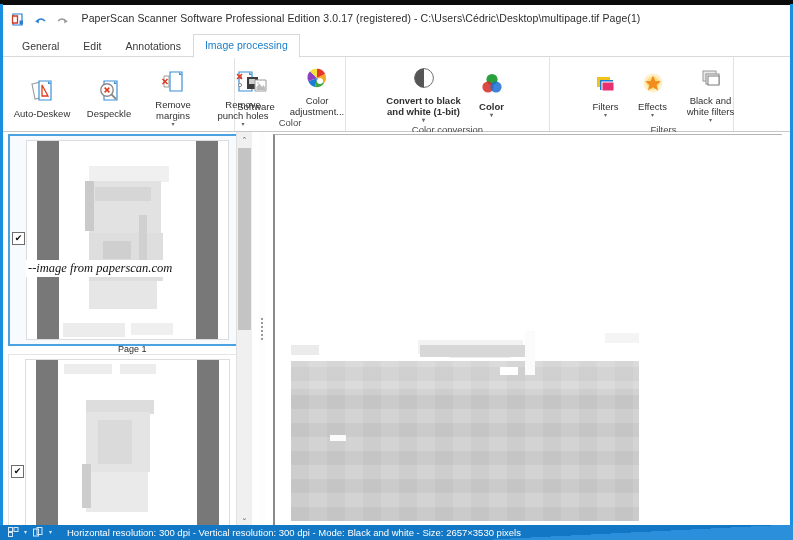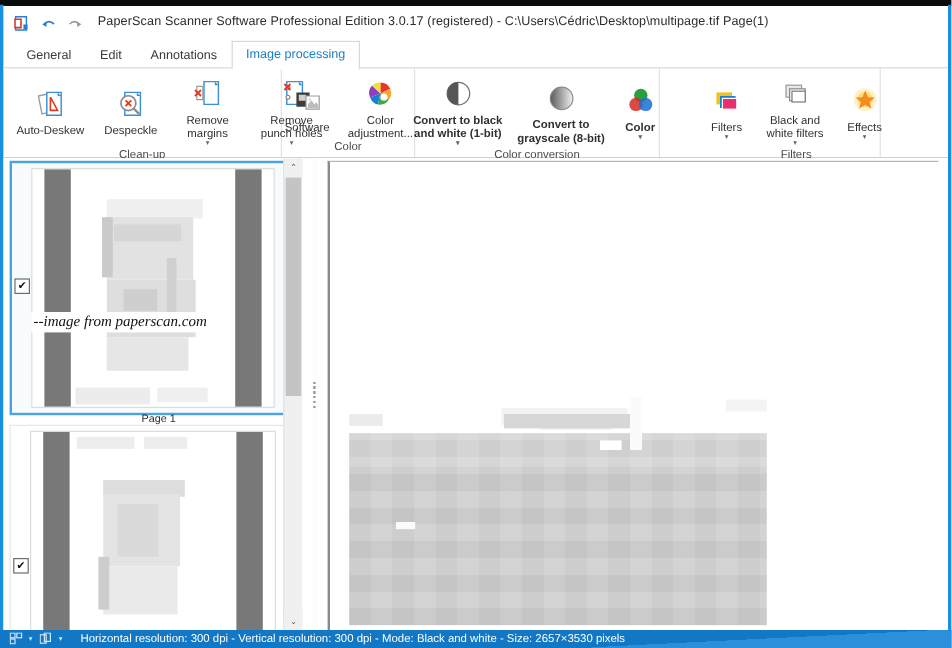--- a/index.html
+++ b/index.html
@@ -316,21 +316,20 @@
               <circle cx="11" cy="9" r="1.6" fill="#ffffff" stroke="#8a8a8a" stroke-width="1"></circle>
               <circle cx="11" cy="17" r="1.6" fill="#ffffff" stroke="#8a8a8a" stroke-width="1"></circle>
               <path d="M8 6 L13 11 M13 6 L8 11" stroke="#e03a1e" stroke-width="1.5"></path>
             </svg>
           </span>
           <span class="ritem-label">Remove
 punch holes</span>
           <span class="ritem-arrow">▾</span>
         </div>
       </div>
-      <div class="rgroup-label">Clean-up</div>
     </div>
 
     <div class="rgroup" style="width:111px;">
       <div class="rgroup-items" style="justify-content:center;">
         <div class="ritem" style="min-width:44px;">
           <span class="ritem-icon">
             <svg width="28" height="28" viewBox="0 0 28 28">
               <path d="M5 7 H16 V19 H5 Z" fill="#3d3d3d"></path>
               <path d="M7 9 H13 V14 H7 Z" fill="#cfcfcf"></path>
               <path d="M13 10 H24 V21 H13 Z" fill="#ffffff" stroke="#9b9b9b" stroke-width="1"></path>
@@ -366,35 +365,20 @@
           <span class="ritem-icon">
             <svg width="28" height="28" viewBox="0 0 28 28">
               <circle cx="14" cy="14" r="9.4" fill="#ffffff" stroke="#6f6f6f" stroke-width="1"></circle>
               <path d="M14 4.6 A9.4 9.4 0 0 0 14 23.4 Z" fill="#565656"></path>
             </svg>
           </span>
           <span class="ritem-label">Convert to black
 and white (1-bit)</span>
           <span class="ritem-arrow">▾</span>
         </div>
-        <div class="ritem" style="min-width:74px;">
-          <span class="ritem-icon">
-            <svg width="28" height="28" viewBox="0 0 28 28">
-              <defs>
-                <linearGradient id="grayg" x1="0" y1="0" x2="1" y2="0">
-                  <stop offset="0%" stop-color="#5a5a5a"></stop>
-                  <stop offset="100%" stop-color="#f2f2f2"></stop>
-                </linearGradient>
-              </defs>
-              <circle cx="14" cy="14" r="9.4" fill="url(#grayg)" stroke="#8a8a8a" stroke-width="1"></circle>
-            </svg>
-          </span>
-          <span class="ritem-label">Convert to
-grayscale (8-bit)</span>
-        </div>
         <div class="ritem" style="min-width:38px;">
           <span class="ritem-icon">
             <svg width="28" height="28" viewBox="0 0 28 28">
               <circle cx="14" cy="9.5" r="5.6" fill="#1f9b33" opacity="0.95"></circle>
               <circle cx="10" cy="17" r="5.6" fill="#d52b23" opacity="0.85"></circle>
               <circle cx="18" cy="17" r="5.6" fill="#1a6fd4" opacity="0.85"></circle>
             </svg>
           </span>
           <span class="ritem-label">Color</span>
           <span class="ritem-arrow">▾</span>
@@ -410,41 +394,41 @@
             <svg width="28" height="28" viewBox="0 0 28 28">
               <rect x="5" y="7" width="13" height="10" fill="#f2c21a"></rect>
               <rect x="8" y="10" width="13" height="10" fill="#1a7fd4"></rect>
               <rect x="10" y="12" width="12" height="9" fill="#e8306f"></rect>
               <rect x="10" y="12" width="12" height="9" fill="none" stroke="#ffffff" stroke-width="1"></rect>
             </svg>
           </span>
           <span class="ritem-label">Filters</span>
           <span class="ritem-arrow">▾</span>
         </div>
+        <div class="ritem" style="min-width:38px;">
+          <span class="ritem-icon">
+            <svg width="28" height="28" viewBox="0 0 28 28">
+              <circle cx="14" cy="13" r="9.5" fill="#fde9b0" opacity="0.7"></circle>
+              <circle cx="14" cy="13" r="6.5" fill="#fbd76b" opacity="0.8"></circle>
+              <path d="M14 5.5 L16.3 11 L22 11.3 L17.6 14.9 L19.1 20.5 L14 17.3 L8.9 20.5 L10.4 14.9 L6 11.3 L11.7 11 Z" fill="#f28c1c"></path>
+            </svg>
+          </span>
+          <span class="ritem-label">Effects</span>
+          <span class="ritem-arrow">▾</span>
+        </div>
         <div class="ritem" style="min-width:58px;">
           <span class="ritem-icon">
             <svg width="28" height="28" viewBox="0 0 28 28">
               <rect x="6" y="7" width="13" height="10" fill="#e9e9e9" stroke="#9a9a9a" stroke-width="1"></rect>
               <rect x="9" y="10" width="13" height="10" fill="#f7f7f7" stroke="#8a8a8a" stroke-width="1"></rect>
               <rect x="11" y="12" width="11" height="9" fill="#ffffff" stroke="#7a7a7a" stroke-width="1"></rect>
             </svg>
           </span>
           <span class="ritem-label">Black and
 white filters</span>
-          <span class="ritem-arrow">▾</span>
-        </div>
-        <div class="ritem" style="min-width:38px;">
-          <span class="ritem-icon">
-            <svg width="28" height="28" viewBox="0 0 28 28">
-              <circle cx="14" cy="13" r="9.5" fill="#fde9b0" opacity="0.7"></circle>
-              <circle cx="14" cy="13" r="6.5" fill="#fbd76b" opacity="0.8"></circle>
-              <path d="M14 5.5 L16.3 11 L22 11.3 L17.6 14.9 L19.1 20.5 L14 17.3 L8.9 20.5 L10.4 14.9 L6 11.3 L11.7 11 Z" fill="#f28c1c"></path>
-            </svg>
-          </span>
-          <span class="ritem-label">Effects</span>
           <span class="ritem-arrow">▾</span>
         </div>
       </div>
       <div class="rgroup-label">Filters</div>
     </div>
 
     <div class="rgroup" style="flex:1;"></div>
   </div>
 
   <div class="bodyarea">

